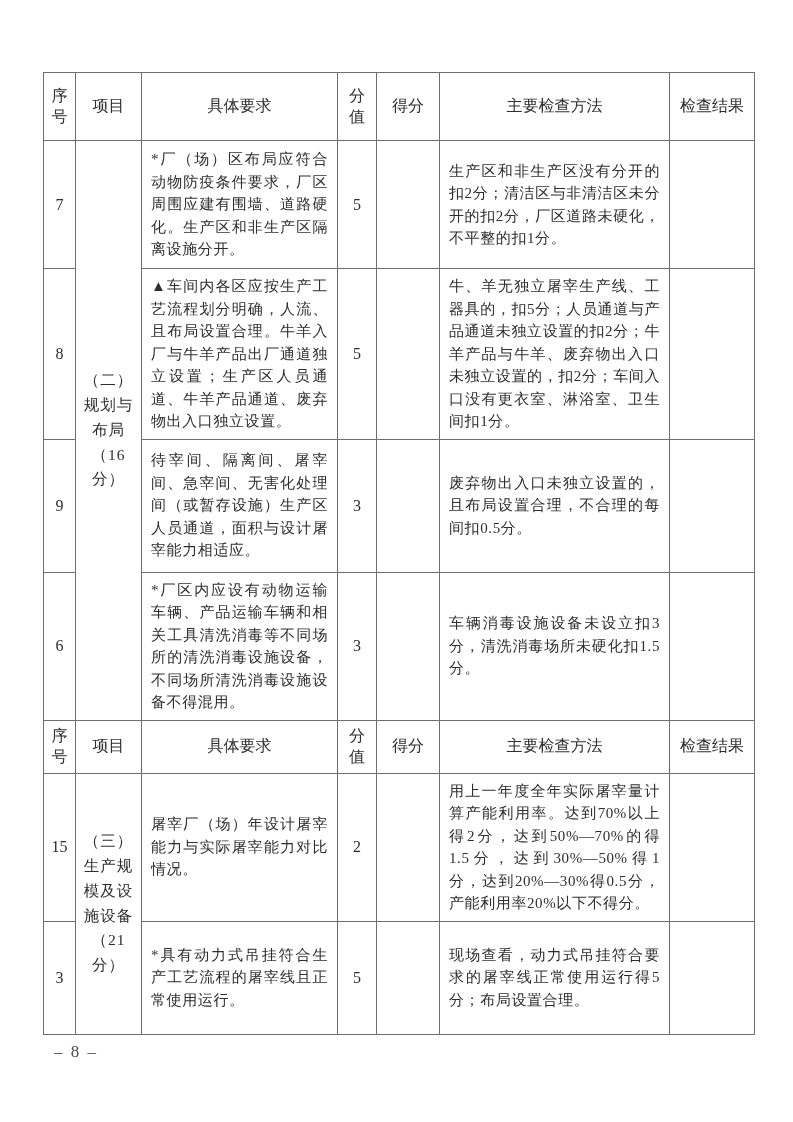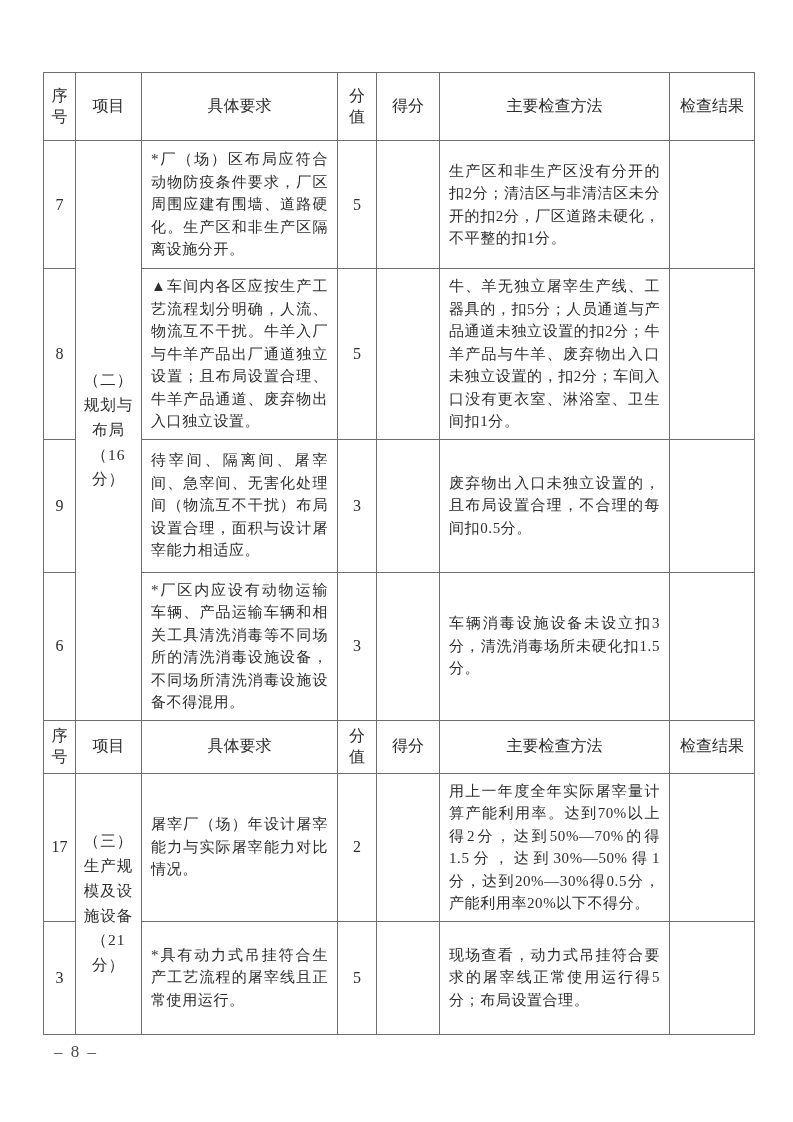--- a/index.html
+++ b/index.html
@@ -104,30 +104,30 @@
 分）</td>
       <td class="cell-text">*厂（场）区布局应符合动物防疫条件要求，厂区周围应建有围墙、道路硬化。生产区和非生产区隔离设施分开。</td>
       <td class="cell-num">5</td>
       <td class="cell-num"></td>
       <td class="cell-text">生产区和非生产区没有分开的扣2分；清洁区与非清洁区未分开的扣2分，厂区道路未硬化，不平整的扣1分。</td>
       <td class="cell-num"></td>
     </tr>
 
     <tr style="height:169px">
       <td class="cell-num">8</td>
-      <td class="cell-text">▲车间内各区应按生产工艺流程划分明确，人流、物流互不干扰。牛羊入厂与牛羊产品出厂通道独立设置；且布局设置合理、牛羊产品通道、废弃物出入口独立设置。</td>
+      <td class="cell-text">▲车间内各区应按生产工艺流程划分明确，人流、且布局设置合理。牛羊入厂与牛羊产品出厂通道独立设置；生产区人员通道、牛羊产品通道、废弃物出入口独立设置。</td>
       <td class="cell-num">5</td>
       <td class="cell-num"></td>
       <td class="cell-text">牛、羊无独立屠宰生产线、工器具的，扣5分；人员通道与产品通道未独立设置的扣2分；牛羊产品与牛羊、废弃物出入口未独立设置的，扣2分；车间入口没有更衣室、淋浴室、卫生间扣1分。</td>
       <td class="cell-num"></td>
     </tr>
 
     <tr style="height:133px">
       <td class="cell-num">9</td>
-      <td class="cell-text">待宰间、隔离间、屠宰间、急宰间、无害化处理间（物流互不干扰）布局设置合理，面积与设计屠宰能力相适应。</td>
+      <td class="cell-text">待宰间、隔离间、屠宰间、急宰间、无害化处理间（或暂存设施）生产区人员通道，面积与设计屠宰能力相适应。</td>
       <td class="cell-num">3</td>
       <td class="cell-num"></td>
       <td class="cell-text">废弃物出入口未独立设置的，且布局设置合理，不合理的每间扣0.5分。</td>
       <td class="cell-num"></td>
     </tr>
 
     <tr style="height:142px">
       <td class="cell-num">6</td>
       <td class="cell-text">*厂区内应设有动物运输车辆、产品运输车辆和相关工具清洗消毒等不同场所的清洗消毒设施设备，不同场所清洗消毒设施设备不得混用。</td>
       <td class="cell-num">3</td>
@@ -140,21 +140,21 @@
       <th>序号</th>
       <th>项目</th>
       <th>具体要求</th>
       <th>分值</th>
       <th>得分</th>
       <th>主要检查方法</th>
       <th>检查结果</th>
     </tr>
 
     <tr style="height:143px">
-      <td class="cell-num">17</td>
+      <td class="cell-num">15</td>
       <td class="cell-group" rowspan="2">（三）
 生产规
 模及设
 施设备
 （21
 分）</td>
       <td class="cell-text">屠宰厂（场）年设计屠宰能力与实际屠宰能力对比情况。</td>
       <td class="cell-num">2</td>
       <td class="cell-num"></td>
       <td class="cell-text">用上一年度全年实际屠宰量计算产能利用率。达到70%以上得2分，达到50%—70%的得1.5分，达到30%—50%得1分，达到20%—30%得0.5分，产能利用率20%以下不得分。</td>

